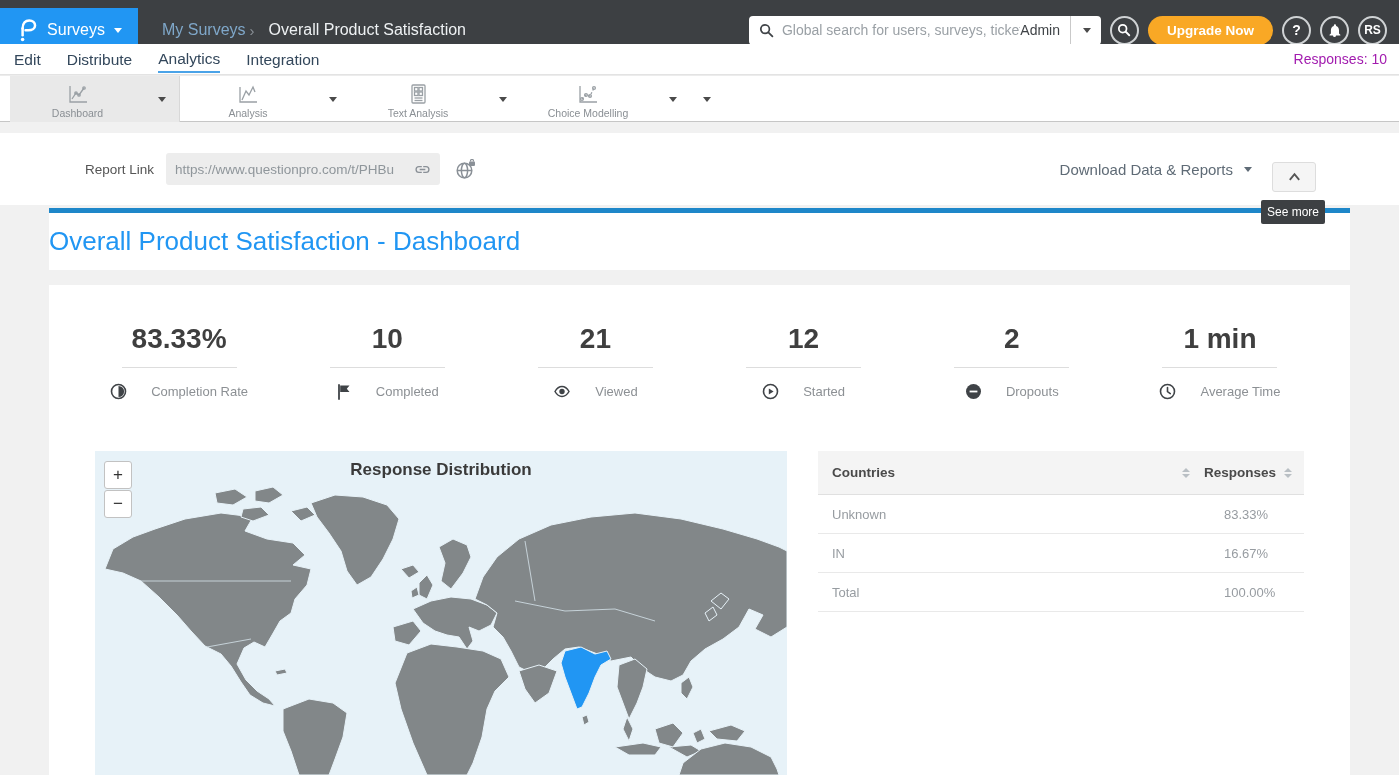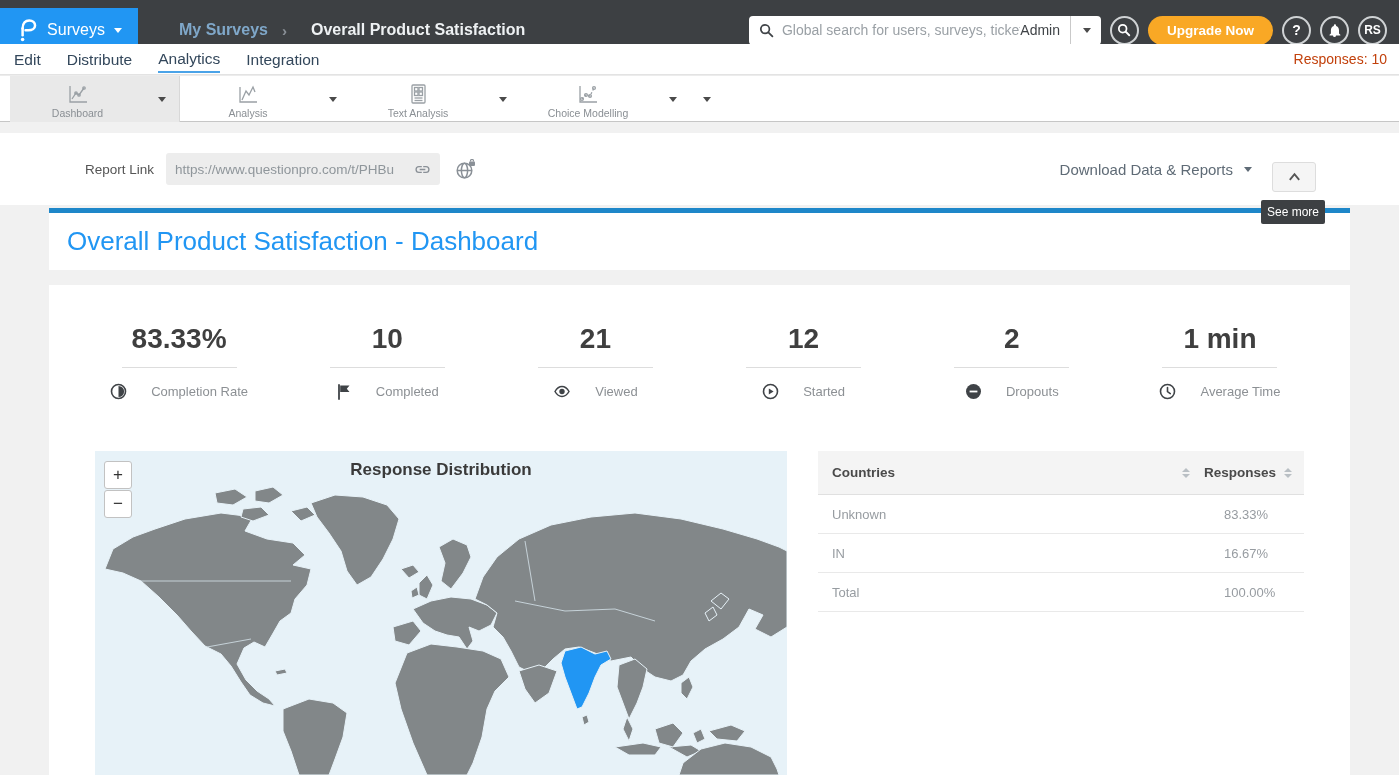--- a/index.html
+++ b/index.html
@@ -4,39 +4,39 @@
 <style>
   * { margin:0; padding:0; box-sizing:border-box; }
   html,body { width:1399px; height:775px; overflow:hidden; }
   body { font-family:"Liberation Sans", sans-serif; background:#f1f1f1; position:relative; }
   .caret { width:0; height:0; border-left:4px solid transparent; border-right:4px solid transparent; border-top:5px solid currentColor; display:inline-block; }
 
   
   #topbar { position:absolute; left:0; top:0; width:1399px; height:60px; background:#3d4043; display:flex; align-items:center; }
   .logo-block { width:138px; height:44px; background:#2196f3; display:flex; align-items:center; justify-content:center; gap:9px; color:#fff; cursor:pointer; }
   .logo-block .app-label { font-size:16px; color:#fff; }
-  .breadcrumb { display:flex; align-items:center; margin-left:41px; gap:14px;font-weight:bold; }
+  .breadcrumb { display:flex; align-items:center; margin-left:24px; gap:4px; }
   .crumb-parent { color:#7fa7c9; font-size:16px; cursor:pointer; }
   .crumb-sep { color:#8a9097; font-size:15px; }
   .crumb-current { color:#eef1f3; font-size:16px; margin-left:10px; }
   .top-right { margin-left:auto; display:flex; align-items:center; gap:9px; padding-right:12px; }
   .searchbox { width:352px; height:29px; background:#fff; border-radius:4px; display:flex; align-items:center; padding:0 10px; }
   .searchbox input { flex:1; border:none; outline:none; font-size:14px; color:#555; margin-left:8px; font-family:"Liberation Sans",sans-serif; background:transparent; }
   .searchbox input::placeholder { color:#9aa0a5; }
   .search-scope { font-size:14px; color:#3f4347; margin-right:10px; }
   .scope-divider { width:1px; align-self:stretch; background:#c9c9c9; margin-right:12px; }
   .searchbox .caret { color:#4a4a4a; }
   .circle-btn { width:29px; height:29px; border-radius:50%; border:2px solid #cfd2d4; background:transparent; color:#fff; display:flex; align-items:center; justify-content:center; cursor:pointer; font-size:14px; font-weight:bold; }
   .upgrade-btn { height:29px; border:none; border-radius:15px; background:#f9a825; color:#fff; font-weight:bold; font-size:13.5px; padding:0 19px; cursor:pointer; font-family:"Liberation Sans",sans-serif; }
 
   
   #subnav { position:absolute; left:0; top:44px; width:1399px; height:31px; background:#fff; border-bottom:1px solid #e3e3e3; display:flex; align-items:center; padding:0 12px 0 14px; gap:26px; }
   .nav-item { font-size:15.5px; color:#33475b; cursor:pointer; padding:4px 0 3px; }
   .nav-item.active { border-bottom:2px solid #4aa3e8; }
-  .responses { margin-left:auto; font-size:14px; color:#c2410c; }
+  .responses { margin-left:auto; font-size:14px; color:#a21caf; }
 
   
   #toolbar { position:absolute; left:0; top:75px; width:1399px; height:47px; background:#fff; border-bottom:1px solid #c6c6c6; border-top:1px solid #ececec; display:flex; padding-left:10px; }
   .tool-item { width:170px; height:46px; display:flex; cursor:pointer; }
   .tool-item.active { background:#e9e9e9; border-right:1px solid #d8d8d8; }
   .tool-main { flex:1; display:flex; flex-direction:column; align-items:center; justify-content:center; padding-top:3px; }
   .tool-label { font-size:10.5px; color:#8a8f94; margin-top:2px; }
   .tool-caret { width:34px; display:flex; align-items:center; justify-content:center; color:#4a4a4a; }
   .tool-icon { stroke:#9aa0a5; fill:none; stroke-width:1.3; }
 
@@ -47,21 +47,21 @@
   .url-text { flex:1; font-size:13.5px; color:#8f969b; white-space:nowrap; overflow:hidden; }
   .globe-btn { position:absolute; left:455px; top:26px; cursor:pointer; }
   .download-group { position:absolute; right:147px; top:0; height:72px; display:flex; align-items:center; gap:11px; color:#5f6b76; cursor:pointer; }
   .download-label { font-size:15px; color:#5f6b76; }
   .seemore-btn { position:absolute; left:1272px; top:29px; width:44px; height:30px; background:#f5f5f5; border:1px solid #ddd; border-radius:3px; display:flex; align-items:center; justify-content:center; cursor:pointer; }
   .tooltip { position:absolute; left:1261px; top:200px; width:64px; height:24px; background:#3d4043; color:#fff; font-size:12px; display:flex; align-items:center; justify-content:center; border-radius:2px; z-index:20; }
 
   
   #blue-line { position:absolute; left:49px; top:208px; width:1301px; height:5px; background:#1e87c9; z-index:5; }
   #titlecard { position:absolute; left:49px; top:213px; width:1301px; height:57px; background:#fff; }
-  #titlecard h1 { font-size:26px; font-weight:500; color:#2196f3; line-height:57px; padding-left:18px; }
+  #titlecard h1 { font-size:26px; font-weight:500; color:#2196f3; line-height:57px; }
 
   
   #maincard { position:absolute; left:49px; top:285px; width:1301px; height:490px; background:#fff; }
   .stats-row { position:absolute; left:26px; top:38px; width:1249px; display:flex; }
   .stat { flex:1; display:flex; flex-direction:column; align-items:center; }
   .stat-num { font-size:28px; font-weight:bold; color:#3f3f3f; }
   .stat-rule { width:115px; height:1px; background:#ddd; margin:12px 0 15px; }
   .stat-bottom { display:flex; align-items:center; gap:24px; }
   .stat-label { font-size:13px; color:#8c9094; }
 

